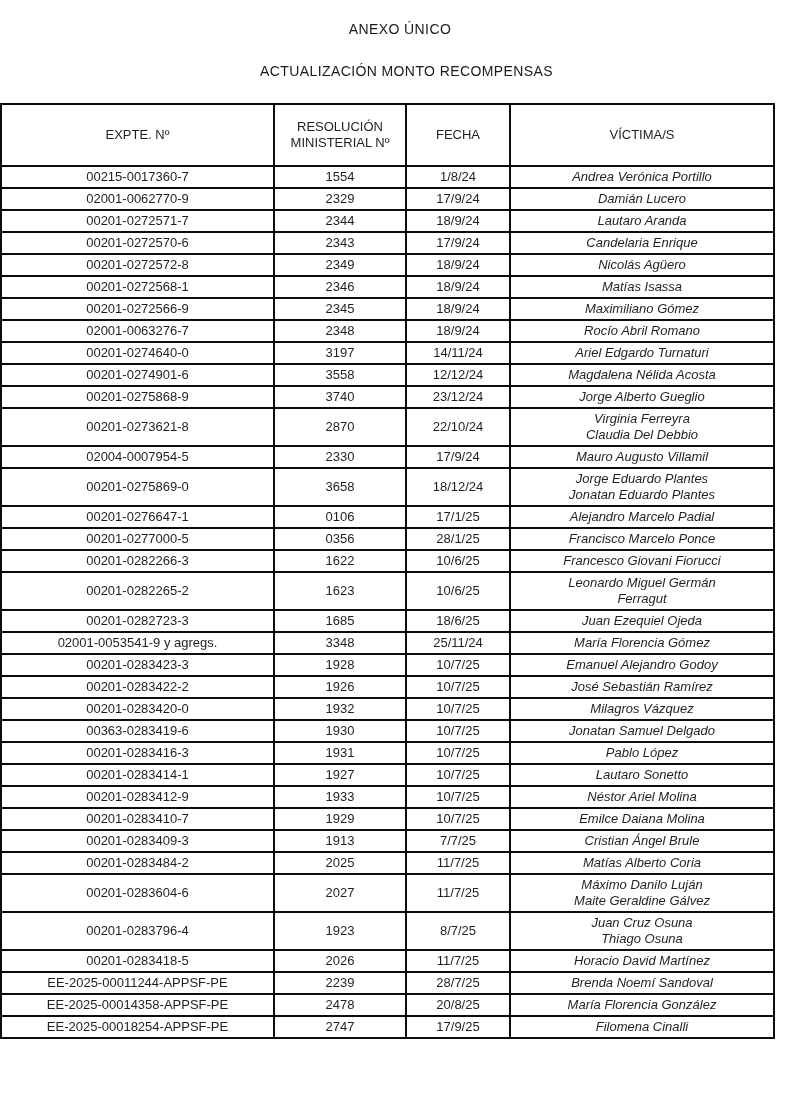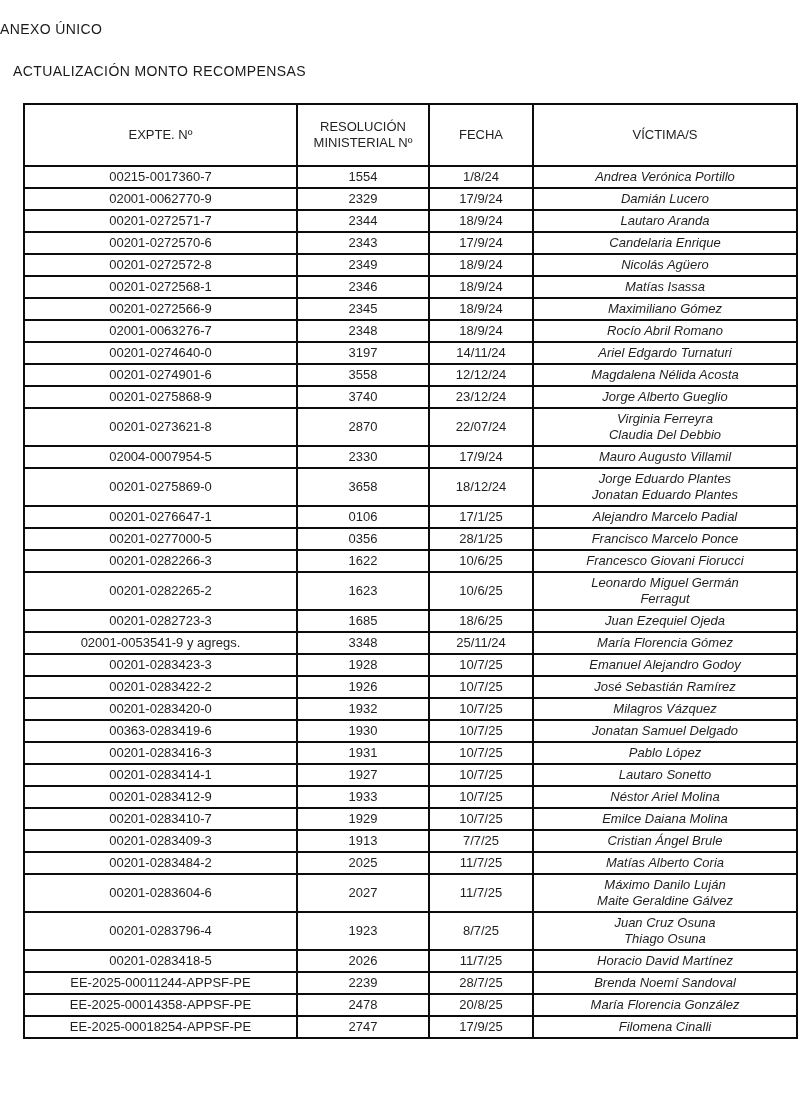--- a/index.html
+++ b/index.html
@@ -12,35 +12,35 @@
     height: 1107px;
     overflow: hidden;
     font-family: "Liberation Sans", sans-serif;
     color: #1c1c1c;
     -webkit-font-smoothing: antialiased;
   }
   .page {
     padding-top: 21px;
   }
   .doc-title {
-    text-align: left;
+    text-align: center;
     font-size: 14px;
     line-height: 16px;
     font-weight: 400;
     letter-spacing: 0.4px;
     margin: 0 0 26px 0;
     color: #1a1a1a;
   }
   .doc-title.second {
     margin-bottom: 24px;
     padding-left: 13px;
   }
   table.recompensas {
     border-collapse: collapse;
-    margin-left: 23px;
+    margin-left: 0;
     width: 773px;
     table-layout: fixed;
   }
   table.recompensas th,
   table.recompensas td {
     border: 2px solid #0c0c0c;
     text-align: center;
     vertical-align: middle;
     font-size: 13px;
     line-height: 16px;
@@ -148,21 +148,21 @@
   </tr>
         <tr>
     <td>00201-0275868-9</td>
     <td>3740</td>
     <td>23/12/24</td>
     <td class="victimas-cell">Jorge Alberto Gueglio</td>
   </tr>
         <tr>
     <td>00201-0273621-8</td>
     <td>2870</td>
-    <td>22/07/24</td>
+    <td>22/10/24</td>
     <td class="victimas-cell">Virginia Ferreyra
 Claudia Del Debbio</td>
   </tr>
         <tr>
     <td>02004-0007954-5</td>
     <td>2330</td>
     <td>17/9/24</td>
     <td class="victimas-cell">Mauro Augusto Villamil</td>
   </tr>
         <tr>

